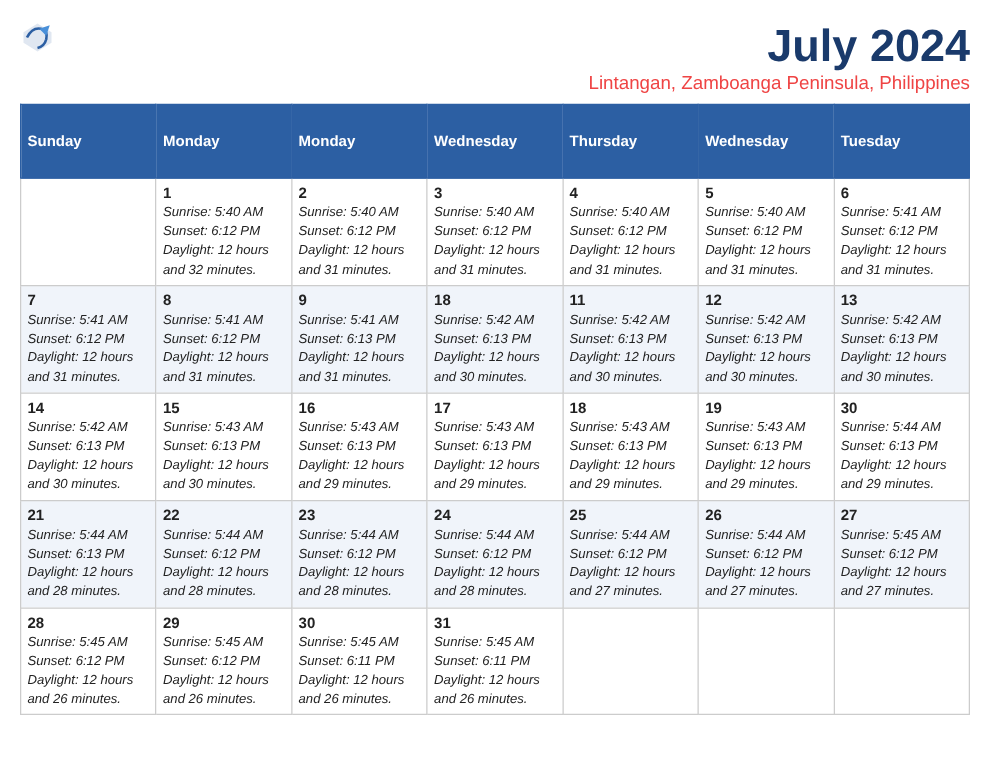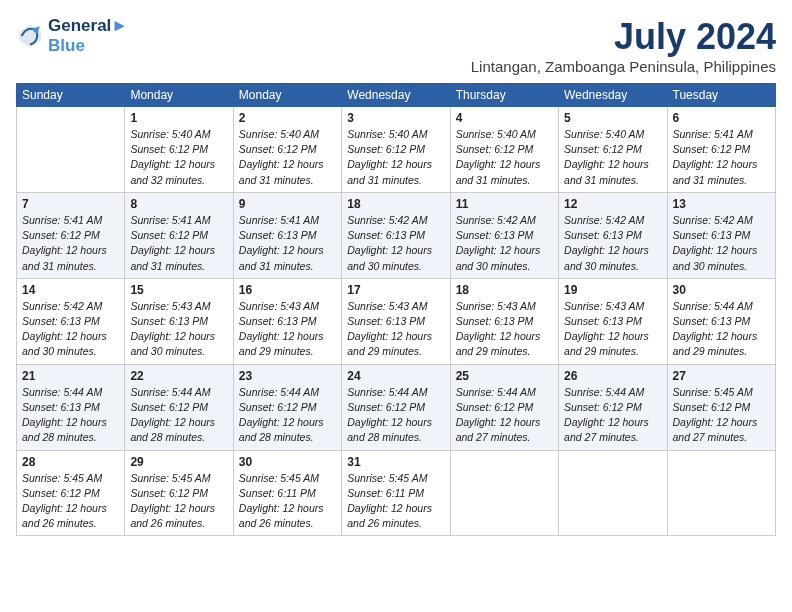--- a/index.html
+++ b/index.html
@@ -28,34 +28,34 @@
     .title-area {
       text-align: right;
     }
     .main-title {
       font-size: 36px;
       font-weight: bold;
       color: #1a3a6b;
     }
     .subtitle {
       font-size: 15px;
-      color: #404040;
+      color: #ef4444;
     }
     table {
       width: 100%;
       border-collapse: collapse;
       font-size: 11px;
     }
     thead tr th {
       background-color: #2c5fa3;
       color: #fff;
       text-align: left;
-      padding: 4px 5px;
+      padding: 22px 5px;
       font-size: 12px;
-      font-weight: normal;
+      font-weight: bold;
       border: 1px solid #2c5fa3;
     }
     tbody tr td {
       border: 1px solid #ccc;
       vertical-align: top;
       padding: 4px 5px;
       color: #222;
       min-height: 60px;
     }
     tbody tr:nth-child(odd) td {
@@ -79,24 +79,20 @@
 </head>
 <body>
 
 <div class="header-area">
   <div class="logo">
     <svg class="logo-icon" viewBox="0 0 40 40">
       <polygon points="20,4 36,14 36,26 20,36 4,26 4,14" fill="#2c5fa3" opacity="0.15"></polygon>
       <path d="M8 20 Q14 8 24 10 Q32 12 30 22 Q28 30 20 32" stroke="#2c5fa3" stroke-width="3" fill="none"></path>
       <path d="M22 10 L34 6 L30 18" fill="#4a90d9"></path>
     </svg>
-    <div>
-      <div style="font-size:17px;font-weight:bold;color:#1a3a6b;">General<span style="color:#4a90d9;">►</span></div>
-      <div style="font-size:17px;font-weight:bold;color:#4a90d9;">Blue</div>
-    </div>
   </div>
   <div class="title-area">
     <div class="main-title">July 2024</div>
     <div class="subtitle">Lintangan, Zamboanga Peninsula, Philippines</div>
   </div>
 </div>
 
 <table>
   <thead>
     <tr>

